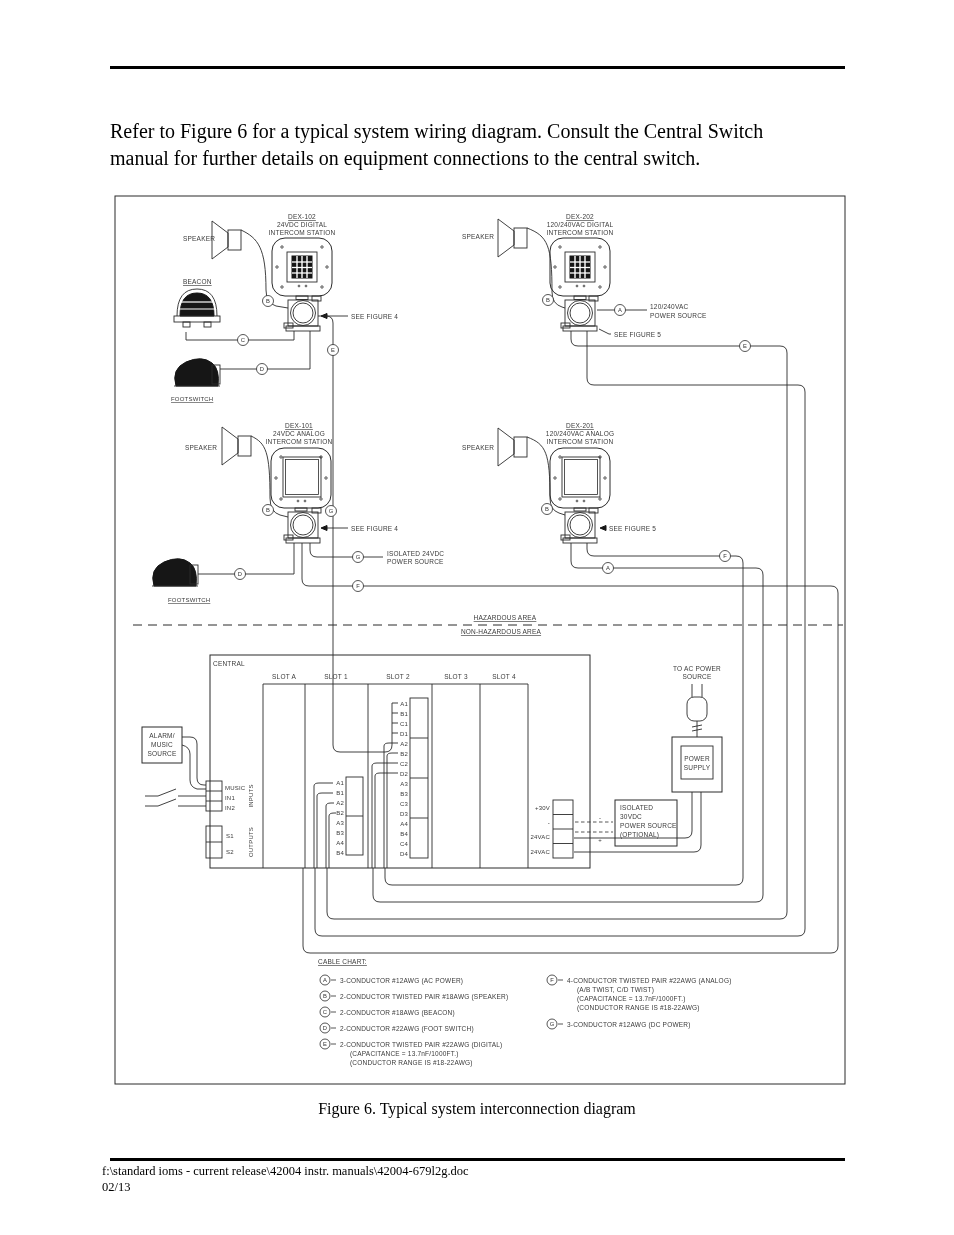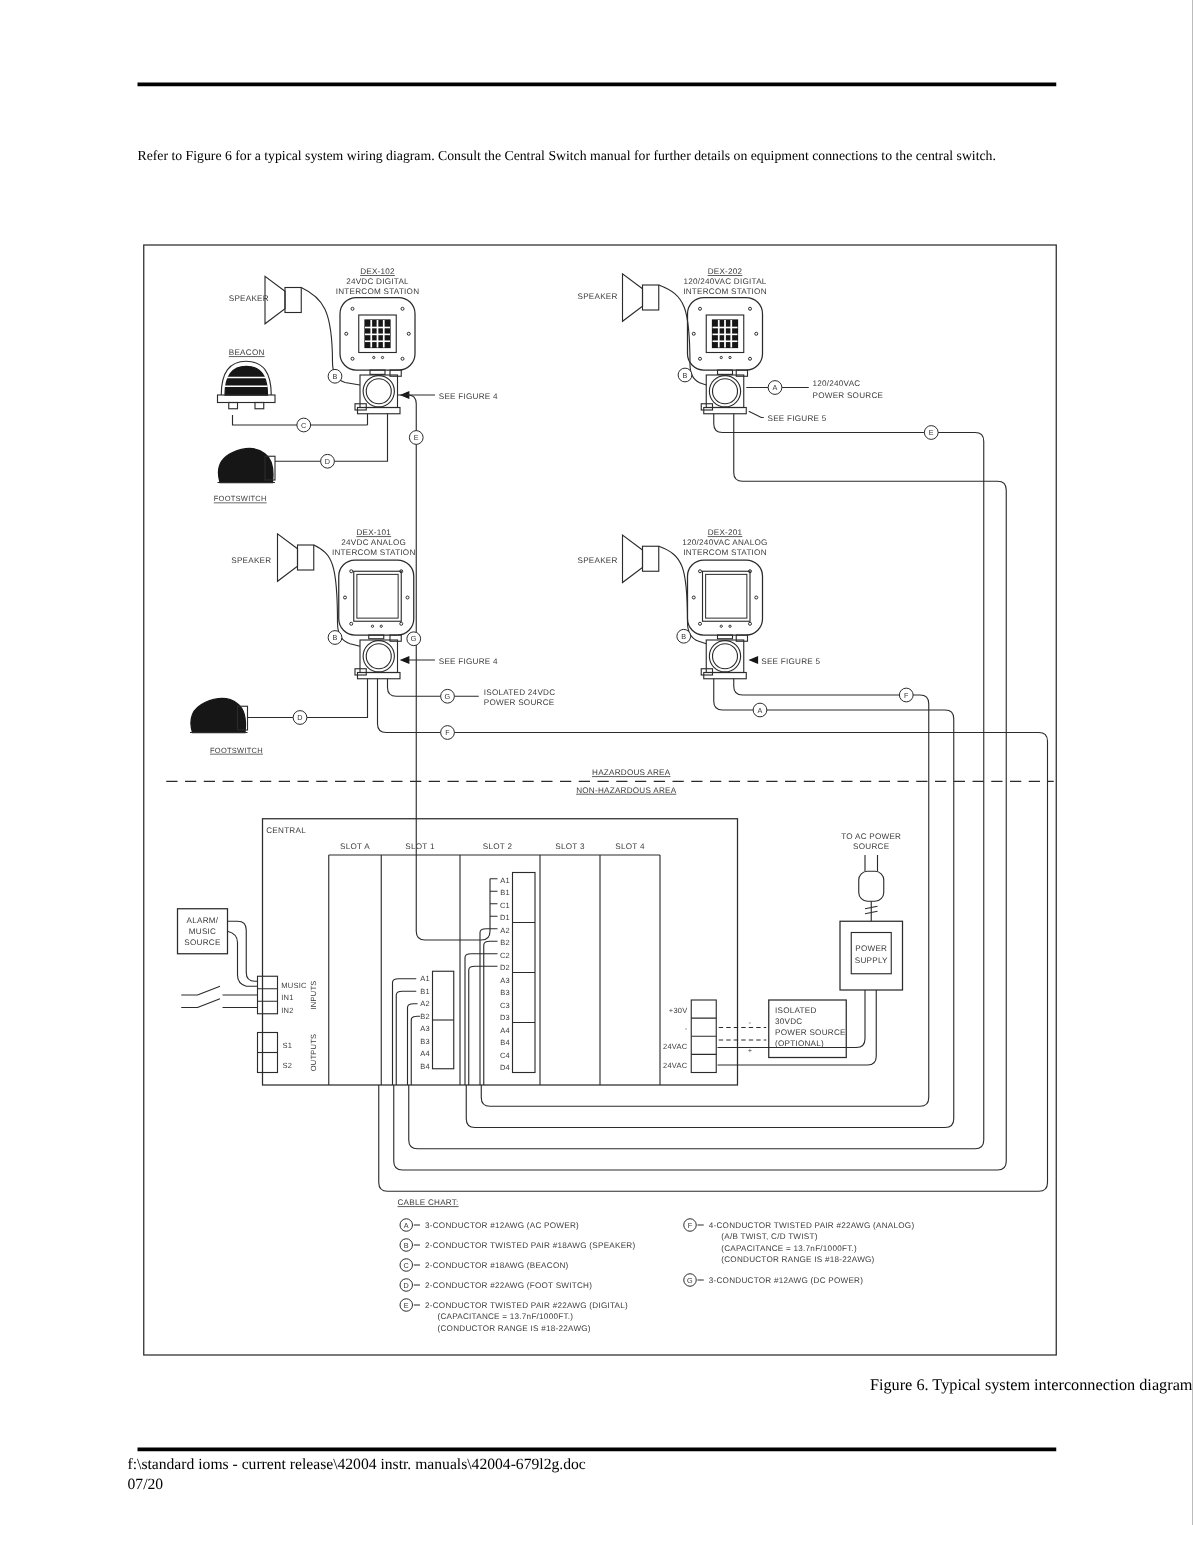--- a/index.html
+++ b/index.html
@@ -1,19 +1,19 @@
 <!DOCTYPE html>
 <html><head>
 <meta charset="utf-8">
 <style>
   html,body{margin:0;padding:0;background:#888;}
   #page{position:relative;width:954px;height:1235px;background:#fff;margin:0 auto;
         font-family:"Liberation Serif", serif;color:#000;overflow:hidden;}
-  #intro{position:absolute;left:110px;top:118px;width:716px;font-size:11px;line-height:1.35;}
-  #caption{position:absolute;left:0;top:1100px;width:954px;text-align:right;font-size:13px;}
+  #intro{position:absolute;left:110px;top:118px;width:716px;font-size:20px;line-height:1.35;}
+  #caption{position:absolute;left:0;top:1100px;width:954px;text-align:center;font-size:16px;}
   #footer{position:absolute;left:102px;top:1163px;width:740px;font-size:12.5px;line-height:1.3;}
   .rule{position:absolute;left:110px;width:735px;height:2.5px;background:#000;}
   svg{position:absolute;left:0;top:0;}
   svg text{font-family:"Liberation Sans", sans-serif;font-size:6.5px;fill:#3a3a3a;letter-spacing:.2px;}
   svg text.sm{font-size:6px;}
   svg text.tag{font-size:5.8px;text-anchor:middle;fill:#333;}
   svg text.mid{text-anchor:middle;}
   svg text.end{text-anchor:end;}
   svg text.u{text-decoration:underline;}
   .w{fill:none;stroke:#2b2b2b;stroke-width:.9;}
@@ -365,15 +365,15 @@
         <text class="tag" x="552" y="1026.2">G</text>
       <line class="w2" x1="558" y1="1024" x2="563" y2="1024"></line>
       <text x="567" y="1026.5">3-CONDUCTOR #12AWG (DC POWER)</text>
     </g>
   </svg>
 
   <div id="caption">Figure 6.  Typical system interconnection diagram</div>
   <div class="rule" style="top:1158px"></div>
   <div id="footer">
     <div>f:\standard ioms - current release\42004 instr. manuals\42004-679l2g.doc</div>
-    <div>07/20</div>
+    <div>02/13</div>
   </div>
 </div>
 
 </body></html>

